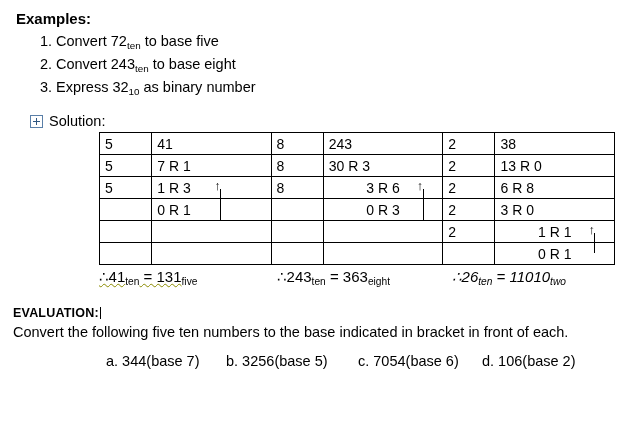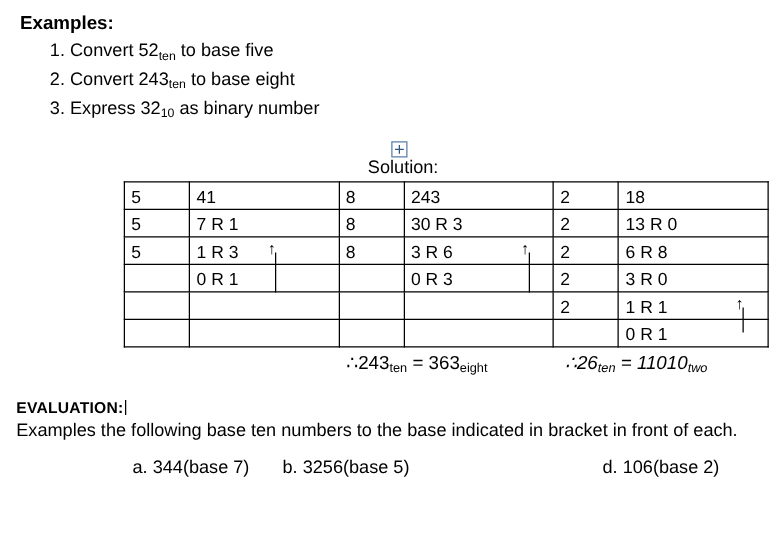--- a/index.html
+++ b/index.html
@@ -37,21 +37,20 @@
     margin-bottom: 1px;
   }
   sub {
     font-size: 0.68em;
     vertical-align: -0.28em;
   }
   .solution-row {
     display: flex;
     align-items: center;
     margin: 14px 0 3px 20px;
-    flex-direction: column;
   }
   .expand-box {
     width: 11px;
     height: 11px;
     border: 1px solid #5a7fa8;
     position: relative;
     margin-right: 6px;
     flex: 0 0 auto;
   }
   .expand-box::before {
@@ -84,21 +83,21 @@
   }
   table.work td {
     border: 1px solid #000000;
     height: 21px;
     padding: 0 5px;
     vertical-align: middle;
     white-space: nowrap;
   }
   td.narrow { width: 42px; }
   td.wide   { width: 110px; }
-  td.right  { text-align: left; }
+  td.right  { text-align: center; }
   
   .arrowcell {
     position: relative;
   }
   .uparrow {
     position: absolute;
     font-size: 13px;
     line-height: 1;
   }
   .vline {
@@ -165,39 +164,39 @@
   .e4 { left: 472px; }
 </style>
 </head>
 <body>
 
 <div class="page">
 
   <div class="examples-title">Examples:</div>
 
   <ol class="examples-list">
-    <li><span>Convert 52</span><sub>ten</sub><span> to base five</span></li>
+    <li><span>Convert 72</span><sub>ten</sub><span> to base five</span></li>
     <li><span>Convert 243</span><sub>ten</sub><span> to base eight</span></li>
     <li><span>Express 32</span><sub>10</sub><span> as binary number</span></li>
   </ol>
 
   <div class="solution-row">
     <div class="expand-box"></div>
     <div class="solution-label">Solution:</div>
   </div>
 
   <table class="work">
     <tbody>
         <tr>
       <td class="narrow">5</td>
       <td class="wide">41</td>
       <td class="narrow">8</td>
       <td class="wide">243</td>
       <td class="narrow">2</td>
-      <td class="wide">18</td>
+      <td class="wide">38</td>
     </tr>
     <tr>
       <td class="narrow">5</td>
       <td class="wide">7 R 1</td>
       <td class="narrow">8</td>
       <td class="wide">30 R 3</td>
       <td class="narrow">2</td>
       <td class="wide">13 R 0</td>
     </tr>
     <tr>
@@ -241,27 +240,29 @@
       <td class="wide"></td>
       <td class="narrow"></td>
       <td class="wide"></td>
       <td class="narrow"></td>
       <td class="wide right">0 R 1</td>
     </tr>
   </tbody>
     </table>
 
   <div class="results">
+    <span class="r1 squig"><span>∴41</span><sub>ten</sub><span> = 131</span><sub>five</sub></span>
     <span class="r2"><span>∴243</span><sub>ten</sub><span> = 363</span><sub>eight</sub></span>
     <span class="r3"><span>∴26</span><sub>ten</sub><span> = 11010</span><sub>two</sub></span>
   </div>
 
   <div class="eval-label"><span>EVALUATION:</span><span class="caret"></span></div>
 
-  <div class="eval-text">Examples the following base ten numbers to the base indicated in bracket in front of each.</div>
+  <div class="eval-text">Convert the following five ten numbers to the base indicated in bracket in front of each.</div>
 
   <div class="eval-items">
     <span class="e1">a.  344(base 7)</span>
     <span class="e2">b. 3256(base 5)</span>
+    <span class="e3">c. 7054(base 6)</span>
     <span class="e4">d. 106(base 2)</span>
   </div>
 
 </div>
 
 </body></html>

